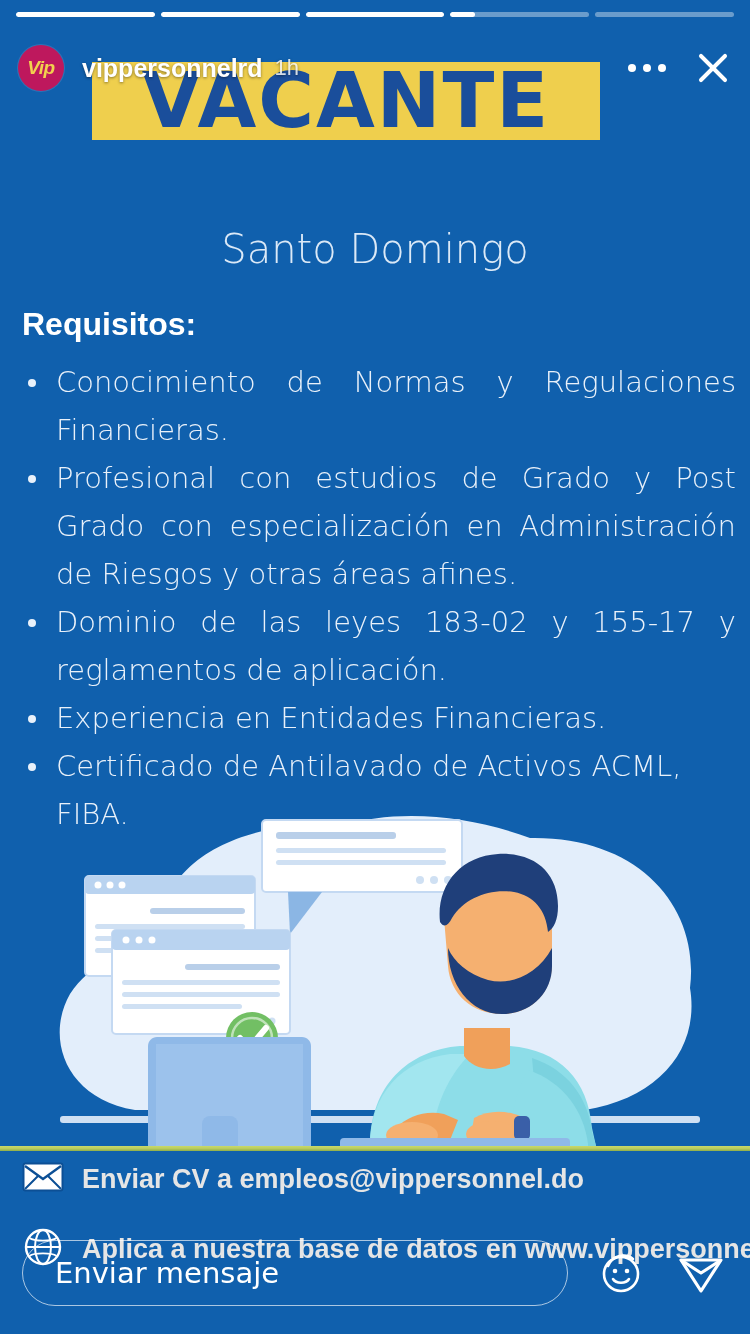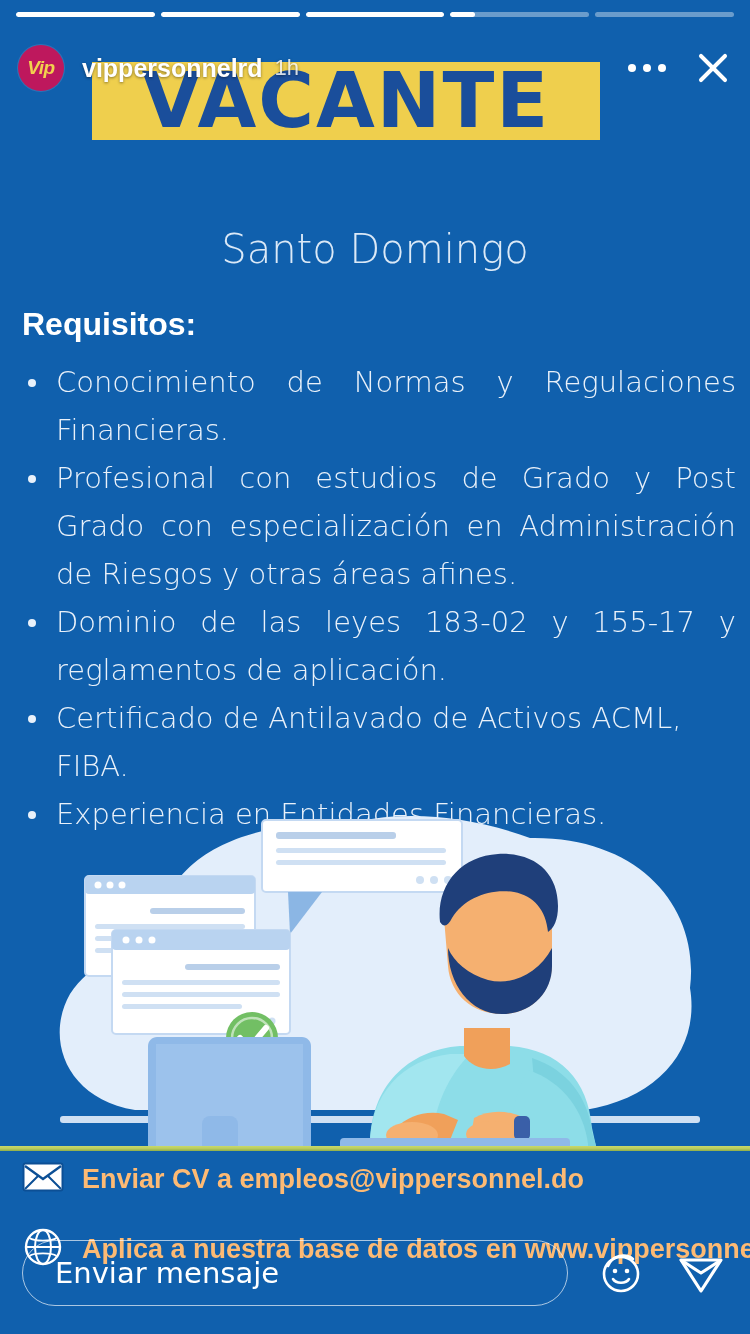--- a/index.html
+++ b/index.html
@@ -135,21 +135,21 @@
     background:linear-gradient(to bottom, #c9d96a 0%, #b9cc5e 50%, #8fae4a 100%);
     z-index:6;
   }
   .footer-line {
     position:absolute; left:22px; right:10px;
     display:flex; align-items:center; z-index:7;
   }
   .footer-line.l1 { top:1162px; }
   .footer-line.l2 { top:1226px; }
   .footer-text {
-    margin-left:18px; color:#fdba74;
+    margin-left:18px; color:#e5e5e5;
     font-size:27px; font-weight:bold; white-space:nowrap;
   }
 
   
   .msg-bar {
     position:absolute; left:22px; right:22px; bottom:28px;
     height:66px; display:flex; align-items:center; z-index:45;
   }
   .msg-input {
     flex:1; height:66px; border-radius:33px;
@@ -210,22 +210,22 @@
     </div>
 
     <div class="job-location">Santo Domingo</div>
 
     <div class="req-heading">Requisitos:</div>
 
     <ul class="req-list">
       <li class="req-item">Conocimiento de Normas y Regulaciones Financieras.</li>
       <li class="req-item">Profesional con estudios de Grado y Post Grado con especialización en Administración de Riesgos y otras áreas afines.</li>
       <li class="req-item">Dominio de las leyes 183-02 y 155-17 y reglamentos de aplicación.</li>
+      <li class="req-item nojust">Experiencia en Entidades Financieras.</li>
       <li class="req-item nojust">Certificado de Antilavado de Activos ACML, FIBA.</li>
-      <li class="req-item nojust">Experiencia en Entidades Financieras.</li>
     </ul>
 
     <div class="illus">
       <svg viewBox="0 0 680 348" width="680" height="348" xmlns="http://www.w3.org/2000/svg">
 
         <path d="M120,150 C110,60 210,20 300,28 C360,10 430,18 490,40
                  C600,38 660,110 650,190 C660,250 620,300 545,312
                  L95,312 C25,300 5,240 30,196 C50,165 85,152 120,150 Z" fill="#e3eefb"></path>
 
         <g>

